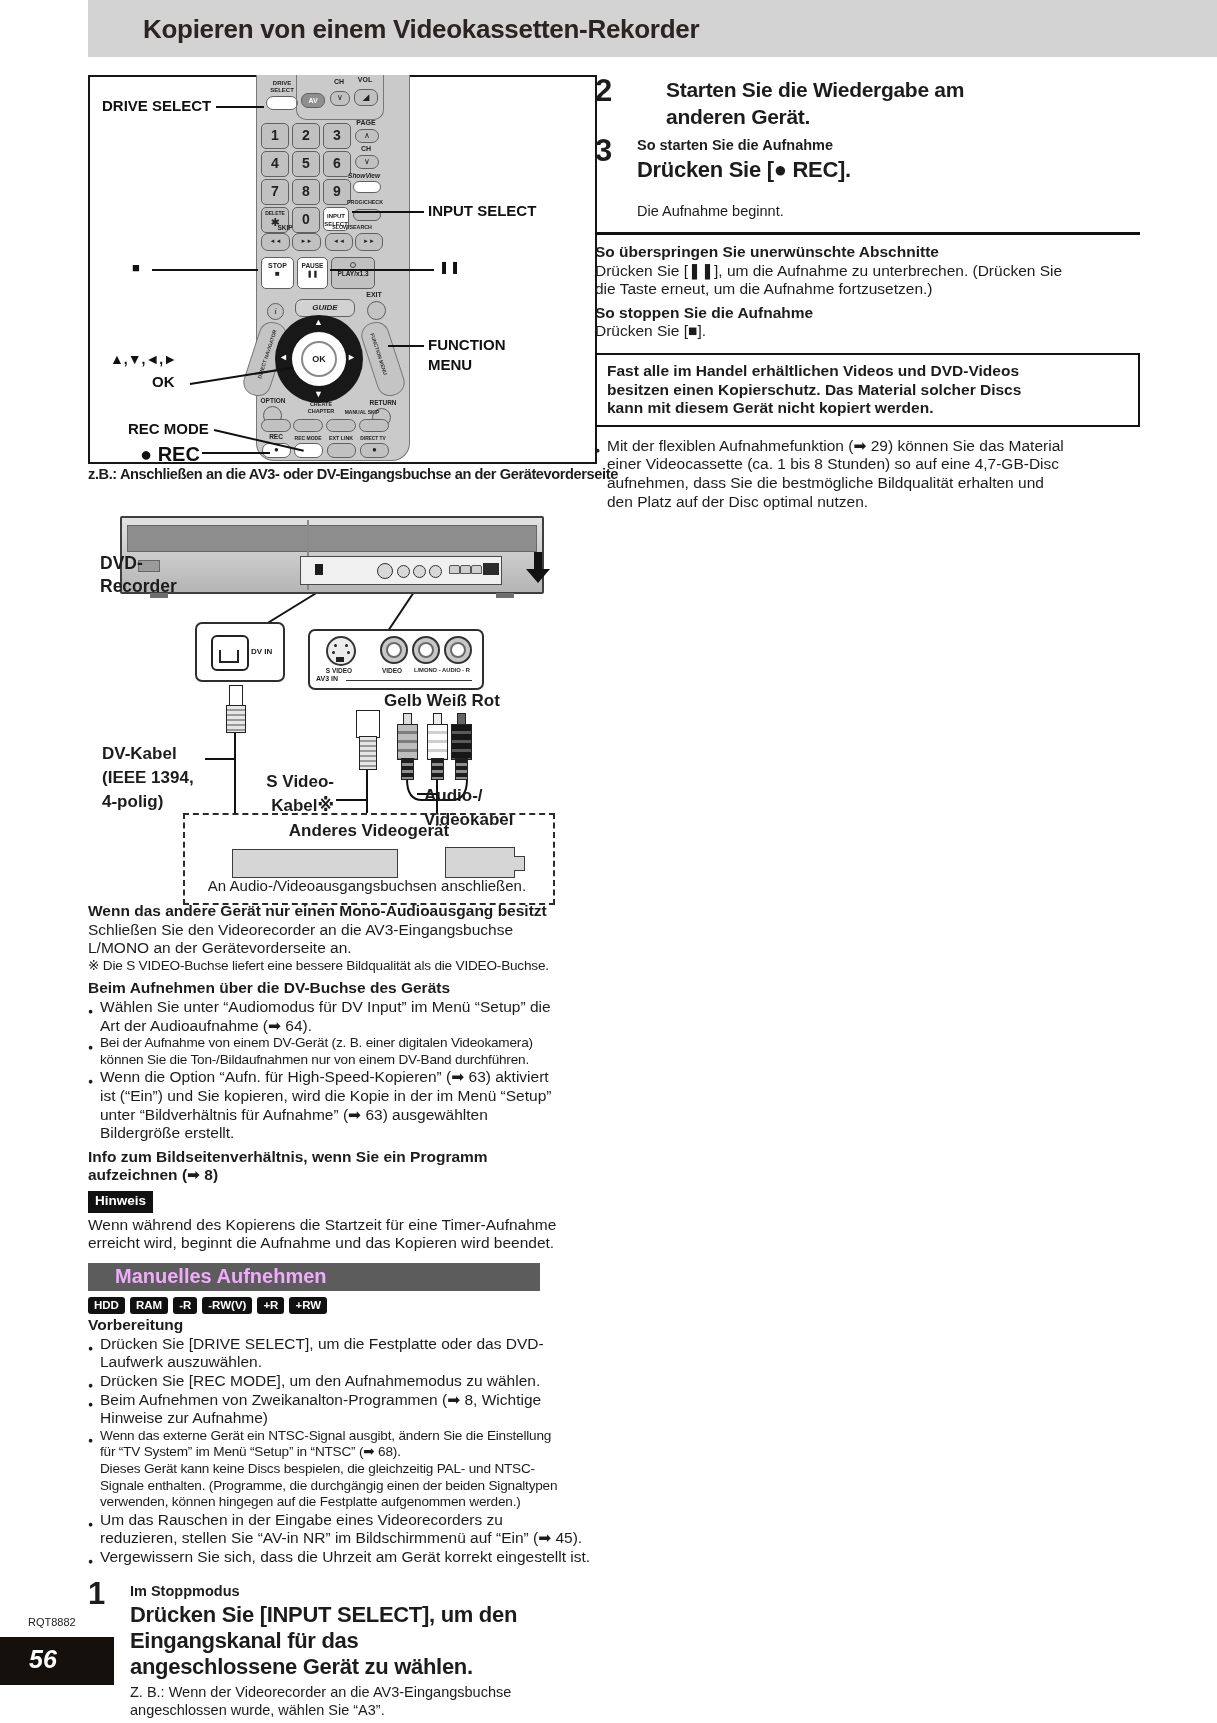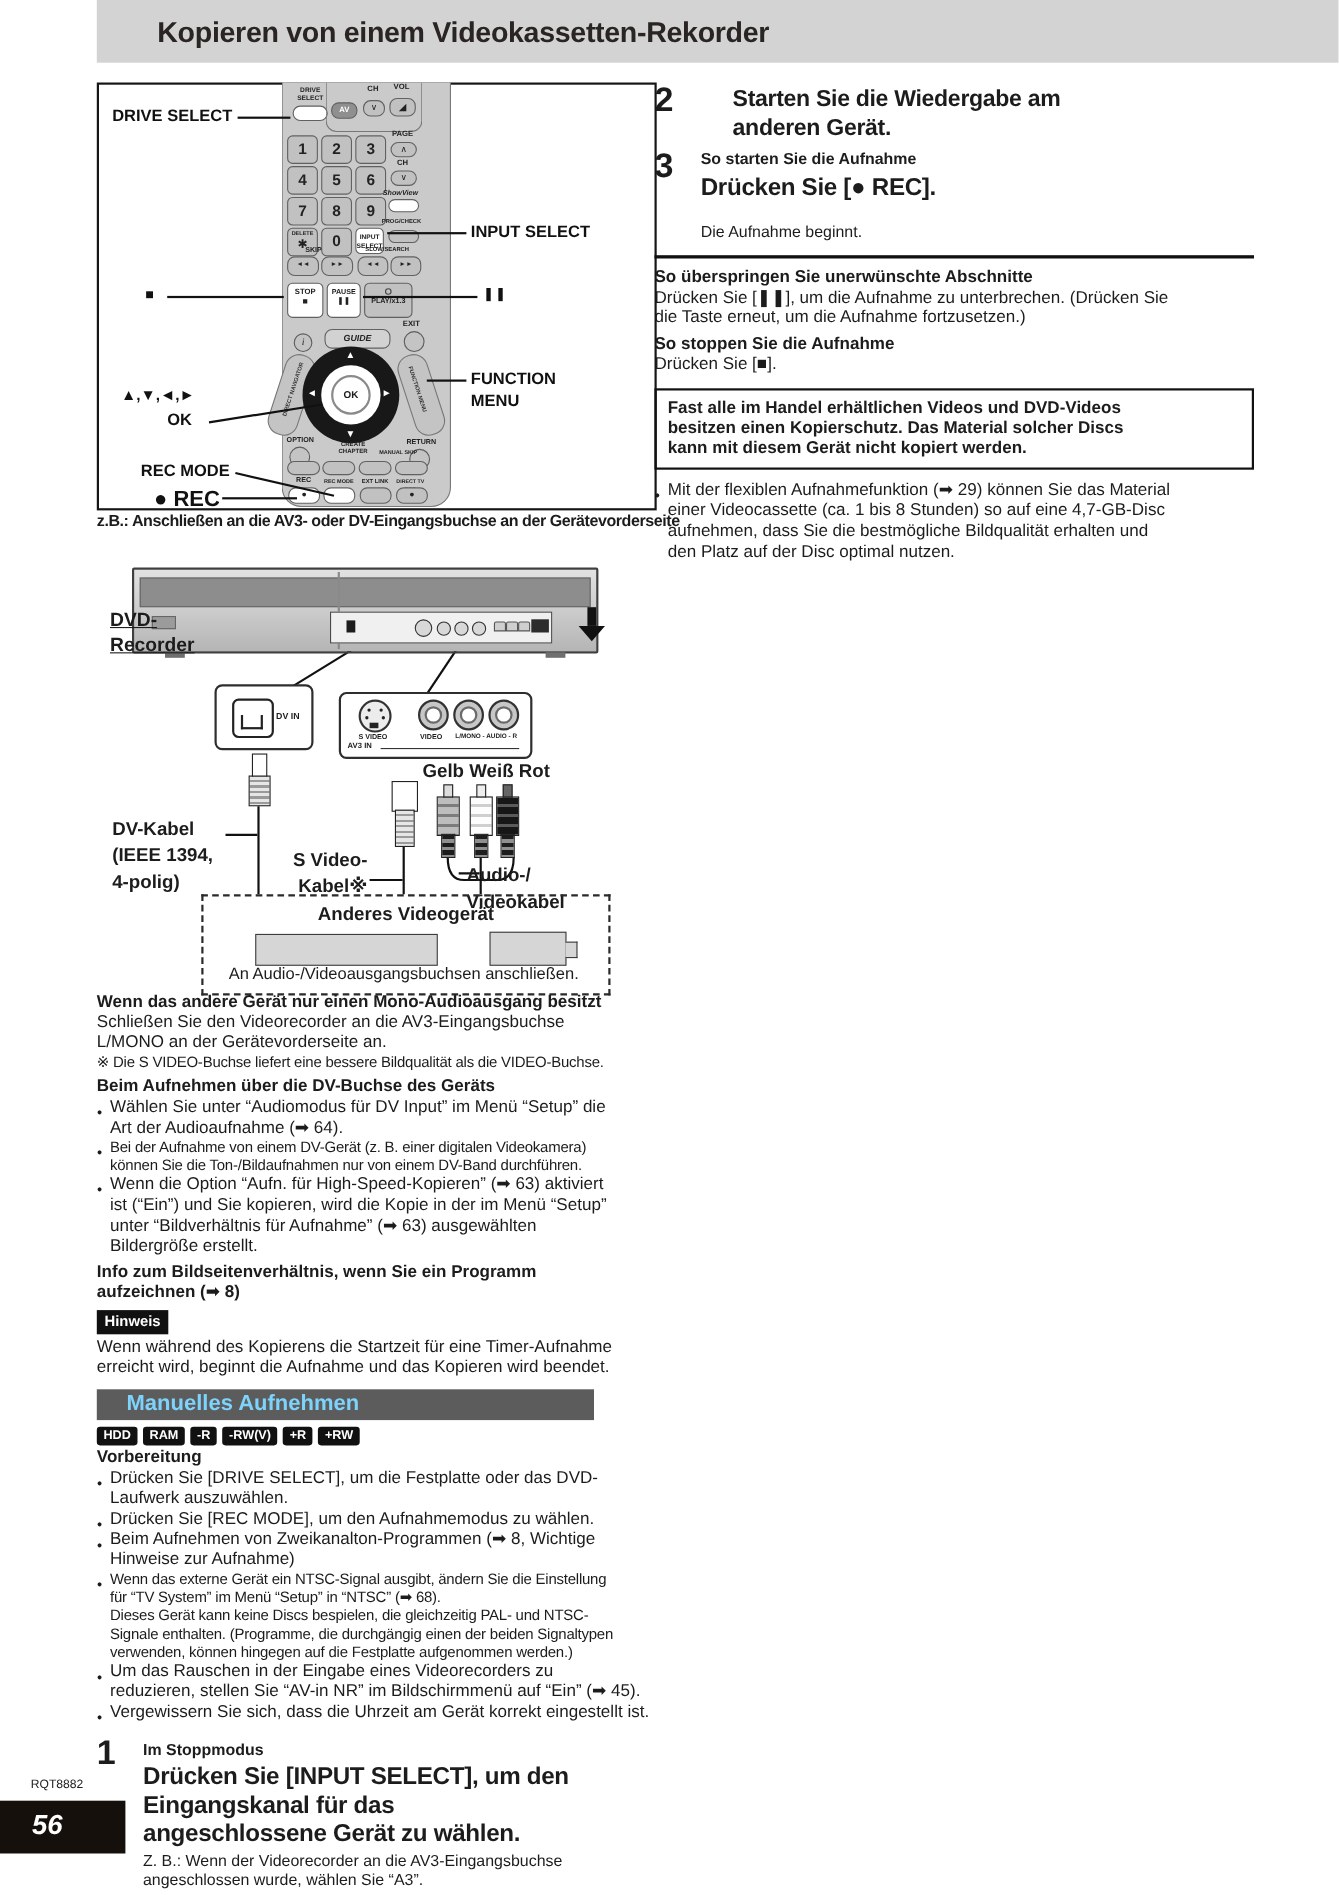--- a/index.html
+++ b/index.html
@@ -39,21 +39,21 @@
   .device .vdiv{position:absolute;left:185px;top:2px;width:2px;bottom:2px;background:#8a8a8a;}
   .device .btn-sm{position:absolute;left:16px;top:42px;width:20px;height:10px;background:#9b9b9b;border:1px solid #666;}
   .flip{position:absolute;left:178px;top:38px;width:200px;height:27px;background:#f0f0f0;border:1px solid #4a4a4a;}
   .flip .dvj{position:absolute;left:14px;top:7px;width:8px;height:11px;background:#1c1c1c;}
   .flip .rj{position:absolute;border-radius:50%;border:1.5px solid #333;background:#d8d8d8;}
   .flip .chip{position:absolute;top:8px;width:9px;height:7px;background:#cfcfcf;border:1px solid #555;border-radius:2px 2px 0 0;}
   .flip .dk{position:absolute;top:6px;width:16px;height:12px;background:#2c2c2c;}
   .feet{position:absolute;width:18px;height:5px;background:#6f6f6f;bottom:-6px;}
   .down-arrow-stem{left:446px;top:40px;width:8px;height:17px;background:#111;}
   .down-arrow-head{left:438px;top:57px;width:0;height:0;border-left:12px solid transparent;border-right:12px solid transparent;border-top:14px solid #111;}
-  .dvd-label{left:12px;top:40px;font-size:17.5px;font-weight:bold;white-space:pre-line;line-height:23px;text-decoration:underline;}
+  .dvd-label{left:12px;top:40px;font-size:17.5px;font-weight:bold;white-space:pre-line;line-height:23px;}
   .jbox{position:absolute;background:#fff;border:2px solid #2e2e2e;border-radius:7px;}
   .dvplug-icon{position:absolute;left:14px;top:11px;width:34px;height:32px;border:2.5px solid #222;border-radius:6px;background:#fff;}
   .dvplug-icon .notch{position:absolute;left:6px;top:13px;width:16px;height:11px;border:2.5px solid #222;border-top:none;}
   .svid{position:absolute;border-radius:50%;border:2px solid #333;background:#ececec;}
   .svid .p{position:absolute;width:3px;height:3px;border-radius:50%;background:#222;}
   .svid .slot{position:absolute;left:8px;bottom:2px;width:8px;height:5px;background:#222;}
   .rca{position:absolute;border-radius:50%;border:2px solid #333;background:#c7c7c7;}
   .rca .in{position:absolute;left:4px;top:4px;width:12px;height:12px;border-radius:50%;background:#fff;border:2px solid #6a6a6a;}
   .jlab{position:absolute;font-size:6.5px;font-weight:bold;text-align:center;white-space:nowrap;}
   .plug{position:absolute;border:1.5px solid #222;}
@@ -68,21 +68,21 @@
   
   .col{position:absolute;font-size:15.5px;line-height:18.6px;}
   .left-col{left:88px;top:902px;width:532px;}
   .right-col{left:595px;top:76px;width:545px;}
   .h15{font-weight:bold;}
   .cond{font-size:13.6px;line-height:16.6px;letter-spacing:-0.2px;}
   .bullet{position:relative;padding-left:12px;}
   .bullet::before{content:"●";position:absolute;left:0;top:4px;font-size:8.5px;}
   .blk{margin-bottom:5px;}
   .hinweis-badge{display:inline-block;background:#111;color:#fff;font-weight:bold;font-size:13.5px;padding:1px 7px 2px;margin:6px 0 3px;}
-  .section-bar{background:#5c5c5c;color:#7dd3fc;font-weight:bold;font-size:20px;padding:4px 0 6px 27px;margin:10px 0 6px;width:425px;}
+  .section-bar{background:#5c5c5c;color:#f0abfc;font-weight:bold;font-size:20px;padding:4px 0 6px 27px;margin:10px 0 6px;width:425px;}
   .badges{display:flex;gap:5px;margin:2px 0 2px;}
   .badge{background:#111;color:#fff;font-weight:bold;font-size:11.5px;line-height:15px;padding:1px 6px;border-radius:3px;}
   .step{display:flex;margin-top:12px;}
   .step-num{width:42px;font-size:31px;font-weight:bold;line-height:30px;}
   .step-pre{font-weight:bold;font-size:14.5px;margin:3px 0 2px;}
   .step-main{font-weight:bold;font-size:22px;line-height:26px;white-space:pre-line;letter-spacing:-0.3px;}
   .step-sub{font-size:14.5px;line-height:18px;white-space:pre-line;margin-top:3px;}
   .rule{height:3.5px;background:#111;margin:12px 0 8px;}
   .cpy-box{border:2px solid #111;padding:7px 10px;font-weight:bold;margin:12px 0 10px;white-space:pre-line;}
 

